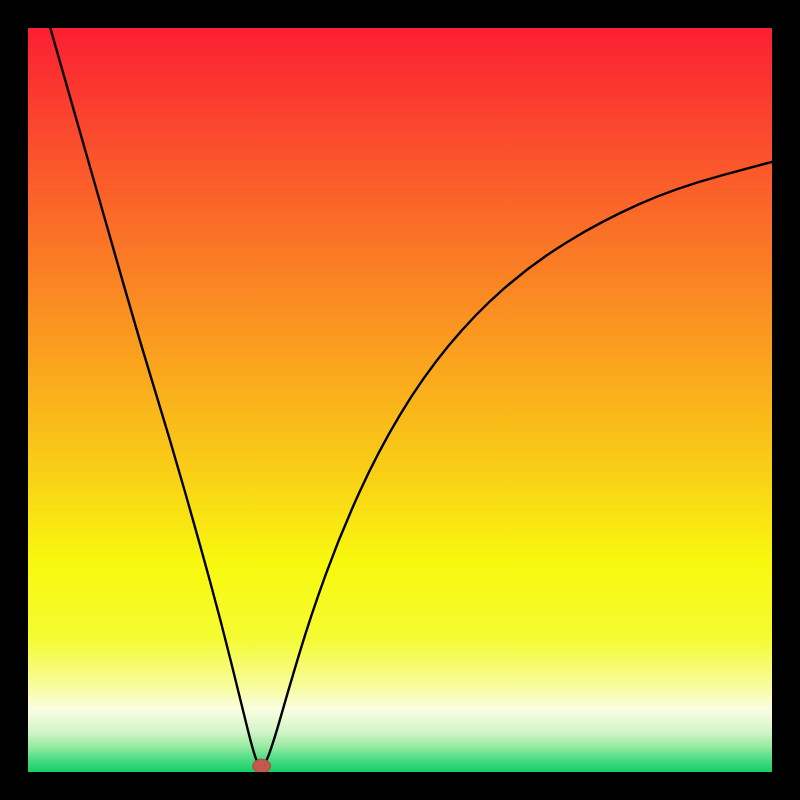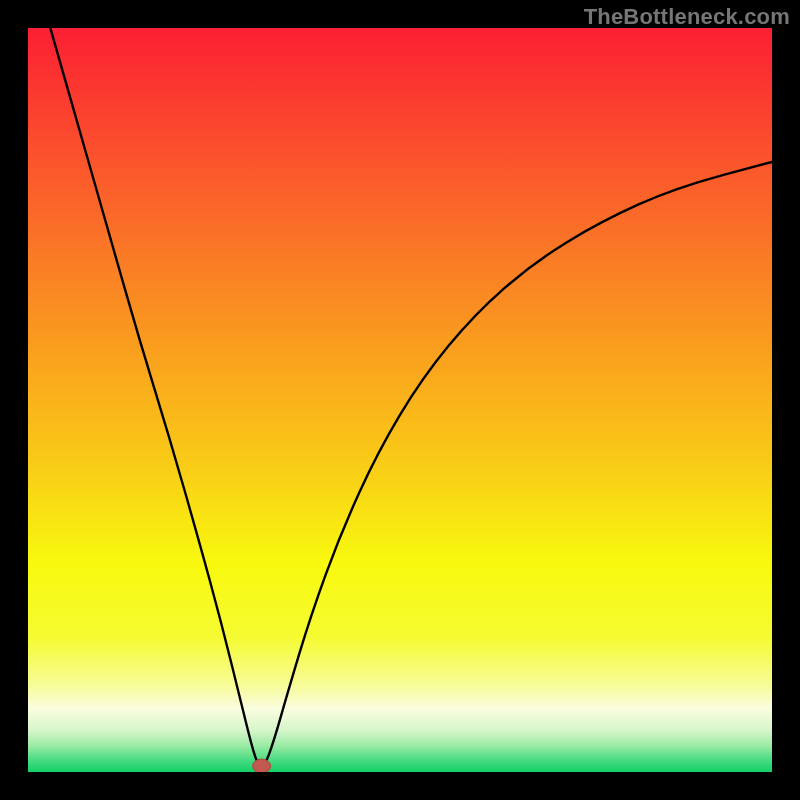--- a/index.html
+++ b/index.html
@@ -47,14 +47,13 @@
 </head>
 <body>
 
 <div class="frame">
   <div class="plot-area" id="plot-area" style="background: linear-gradient(rgb(251, 31, 51) 0%, rgb(251, 76, 45) 15%, rgb(250, 120, 38) 30%, rgb(250, 164, 29) 45%, rgb(249, 208, 22) 60%, rgb(248, 249, 14) 72%, rgb(245, 251, 50) 82%, rgb(247, 252, 156) 88.5%, rgb(250, 253, 224) 91.5%, rgb(212, 245, 201) 94.5%, rgb(153, 235, 163) 96.5%, rgb(68, 218, 128) 98.5%, rgb(20, 208, 102) 100%);">
     <svg class="curve" id="curve-svg" viewBox="0 0 744 744" preserveAspectRatio="none">
         <path d="M 22.32 0.00 Q 22.32 0.00 37.20 52.08 Q 52.08 104.16 66.96 156.24 Q 81.84 208.32 96.72 260.40 Q 111.60 312.48 126.48 360.84 Q 141.36 409.20 156.24 461.28 Q 171.12 513.36 182.28 554.28 Q 193.44 595.20 203.11 634.26 Q 212.78 673.32 218.74 697.50 Q 224.69 721.68 227.66 729.86 Q 230.64 738.05 233.62 738.05 Q 236.59 738.05 241.06 726.14 Q 245.52 714.24 252.96 688.20 Q 260.40 662.16 271.56 624.96 Q 282.72 587.76 297.60 546.84 Q 312.48 505.92 331.08 465.00 Q 349.68 424.08 372.00 386.88 Q 394.32 349.68 420.36 318.06 Q 446.40 286.44 476.16 260.40 Q 505.92 234.36 539.40 213.90 Q 572.88 193.44 610.08 176.70 Q 647.28 159.96 695.64 146.94 T 744.00 133.92" fill="none" stroke="#000000" stroke-width="2.4" stroke-linecap="round" stroke-linejoin="round"></path>
         <ellipse cx="233.62" cy="738.05" rx="9" ry="7" fill="#c1594f" stroke="#a94840" stroke-width="1"></ellipse>
       </svg>
   </div>
-  <div class="watermark">TheBottleneck.com</div>
 </div>
 
 </body></html>

